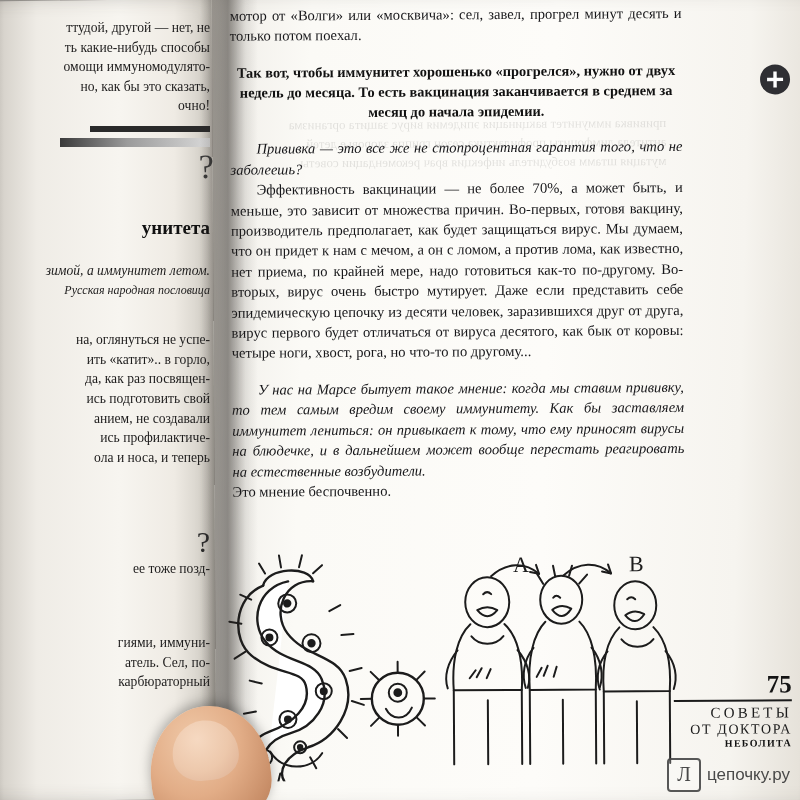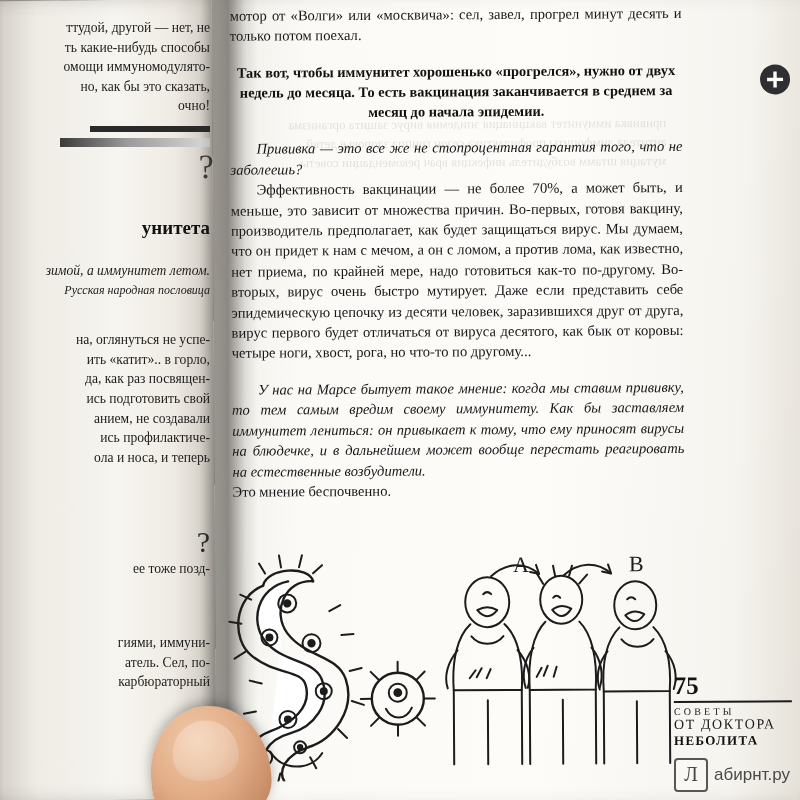--- a/index.html
+++ b/index.html
@@ -162,48 +162,48 @@
     line-height: 29px;
     text-align: center;
     font-family: "Liberation Sans", sans-serif;
   }
 
   
   .pagenum-block {
     position: absolute;
     right: 24px;
     bottom: 56px;
-    text-align: left;
+    text-align: right;
     width: 118px;
   }
   .pagenum-block .num {
     font-size: 25px;
     font-weight: bold;
     color: #141414;
     font-family: "Liberation Serif", serif;
     line-height: 26px;
   }
   .pagenum-block .rule {
     height: 2px;
     background: #1b1b1b;
     margin: 2px 0 3px 0;
   }
   .pagenum-block .s1 {
-    font-size: 10px;
+    font-size: 15px;
     letter-spacing: 3.2px;
     color: #1b1b1b;
     font-family: "Liberation Serif", serif;
   }
   .pagenum-block .s2 {
     font-size: 14px;
     letter-spacing: 1.6px;
     color: #1b1b1b;
   }
   .pagenum-block .s3 {
-    font-size: 13px;
+    font-size: 10px;
     font-weight: bold;
     letter-spacing: 1.3px;
     color: #111;
   }
 
   
   .illus {
     position: absolute;
     left: 10px;
     top: 556px;
@@ -472,16 +472,16 @@
   </div>
 
   <div class="gutter"></div>
 
   <div class="finger">
     <div class="nail"></div>
   </div>
 
   <div class="watermark">
     <div class="wm-box">Л</div>
-    <div class="wm-text">абирнт.ру</div>
+    <div class="wm-text">цепочку.ру</div>
   </div>
 
 </div>
 
 </body></html>

